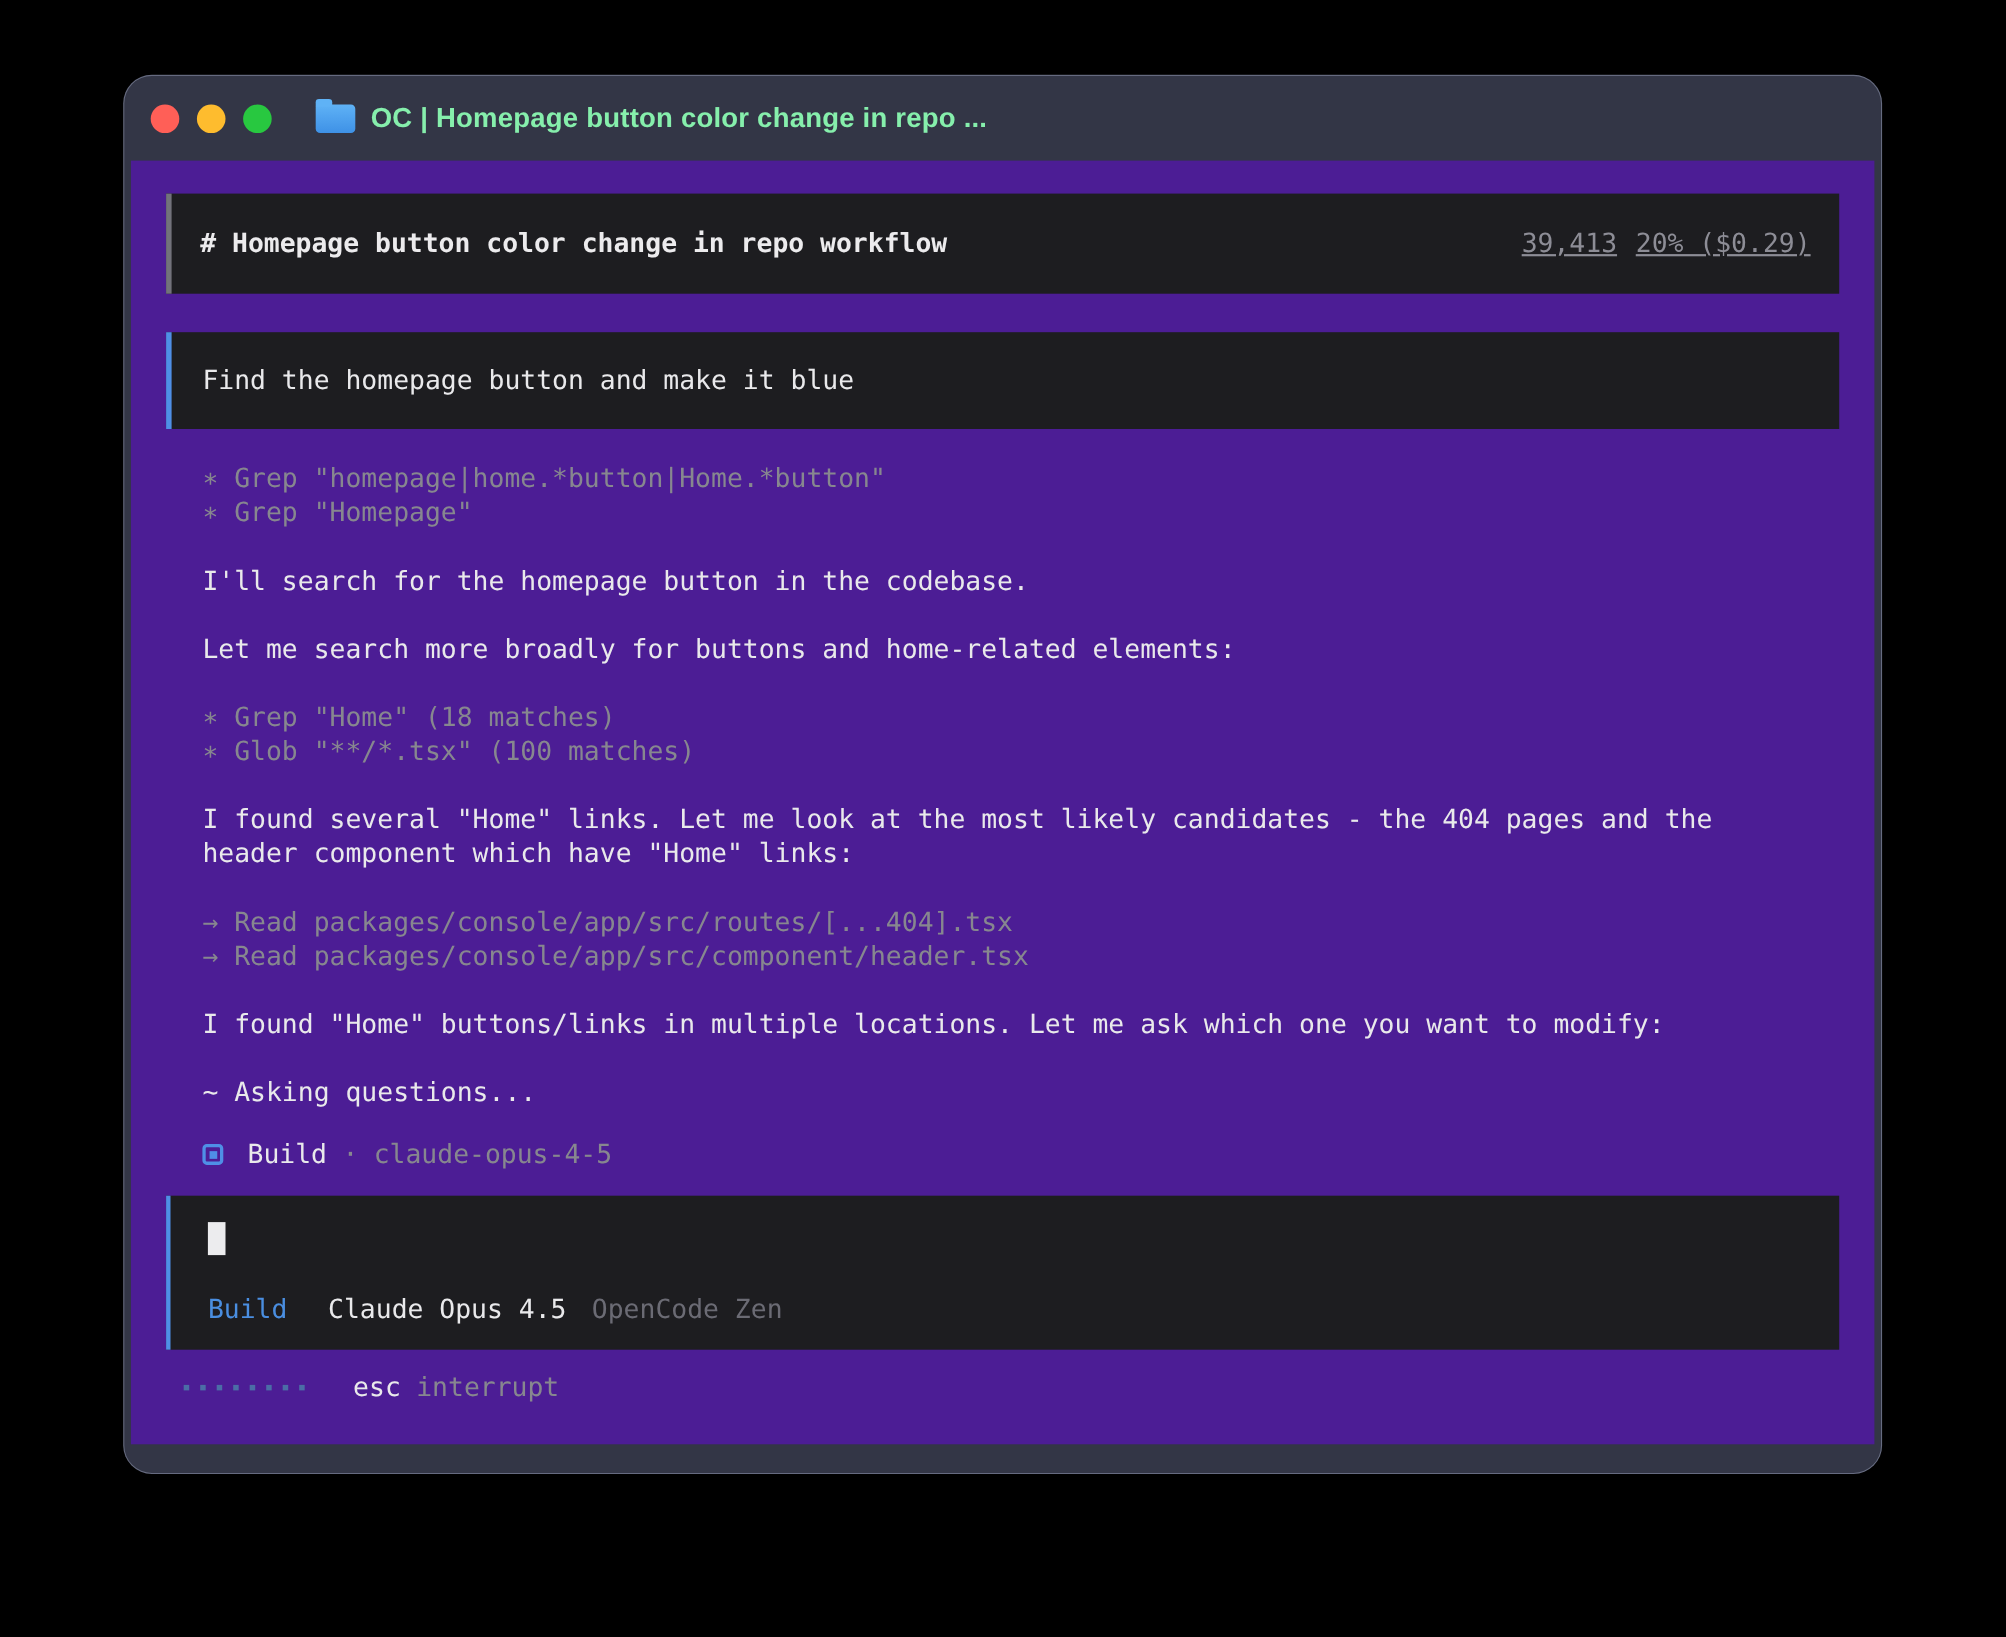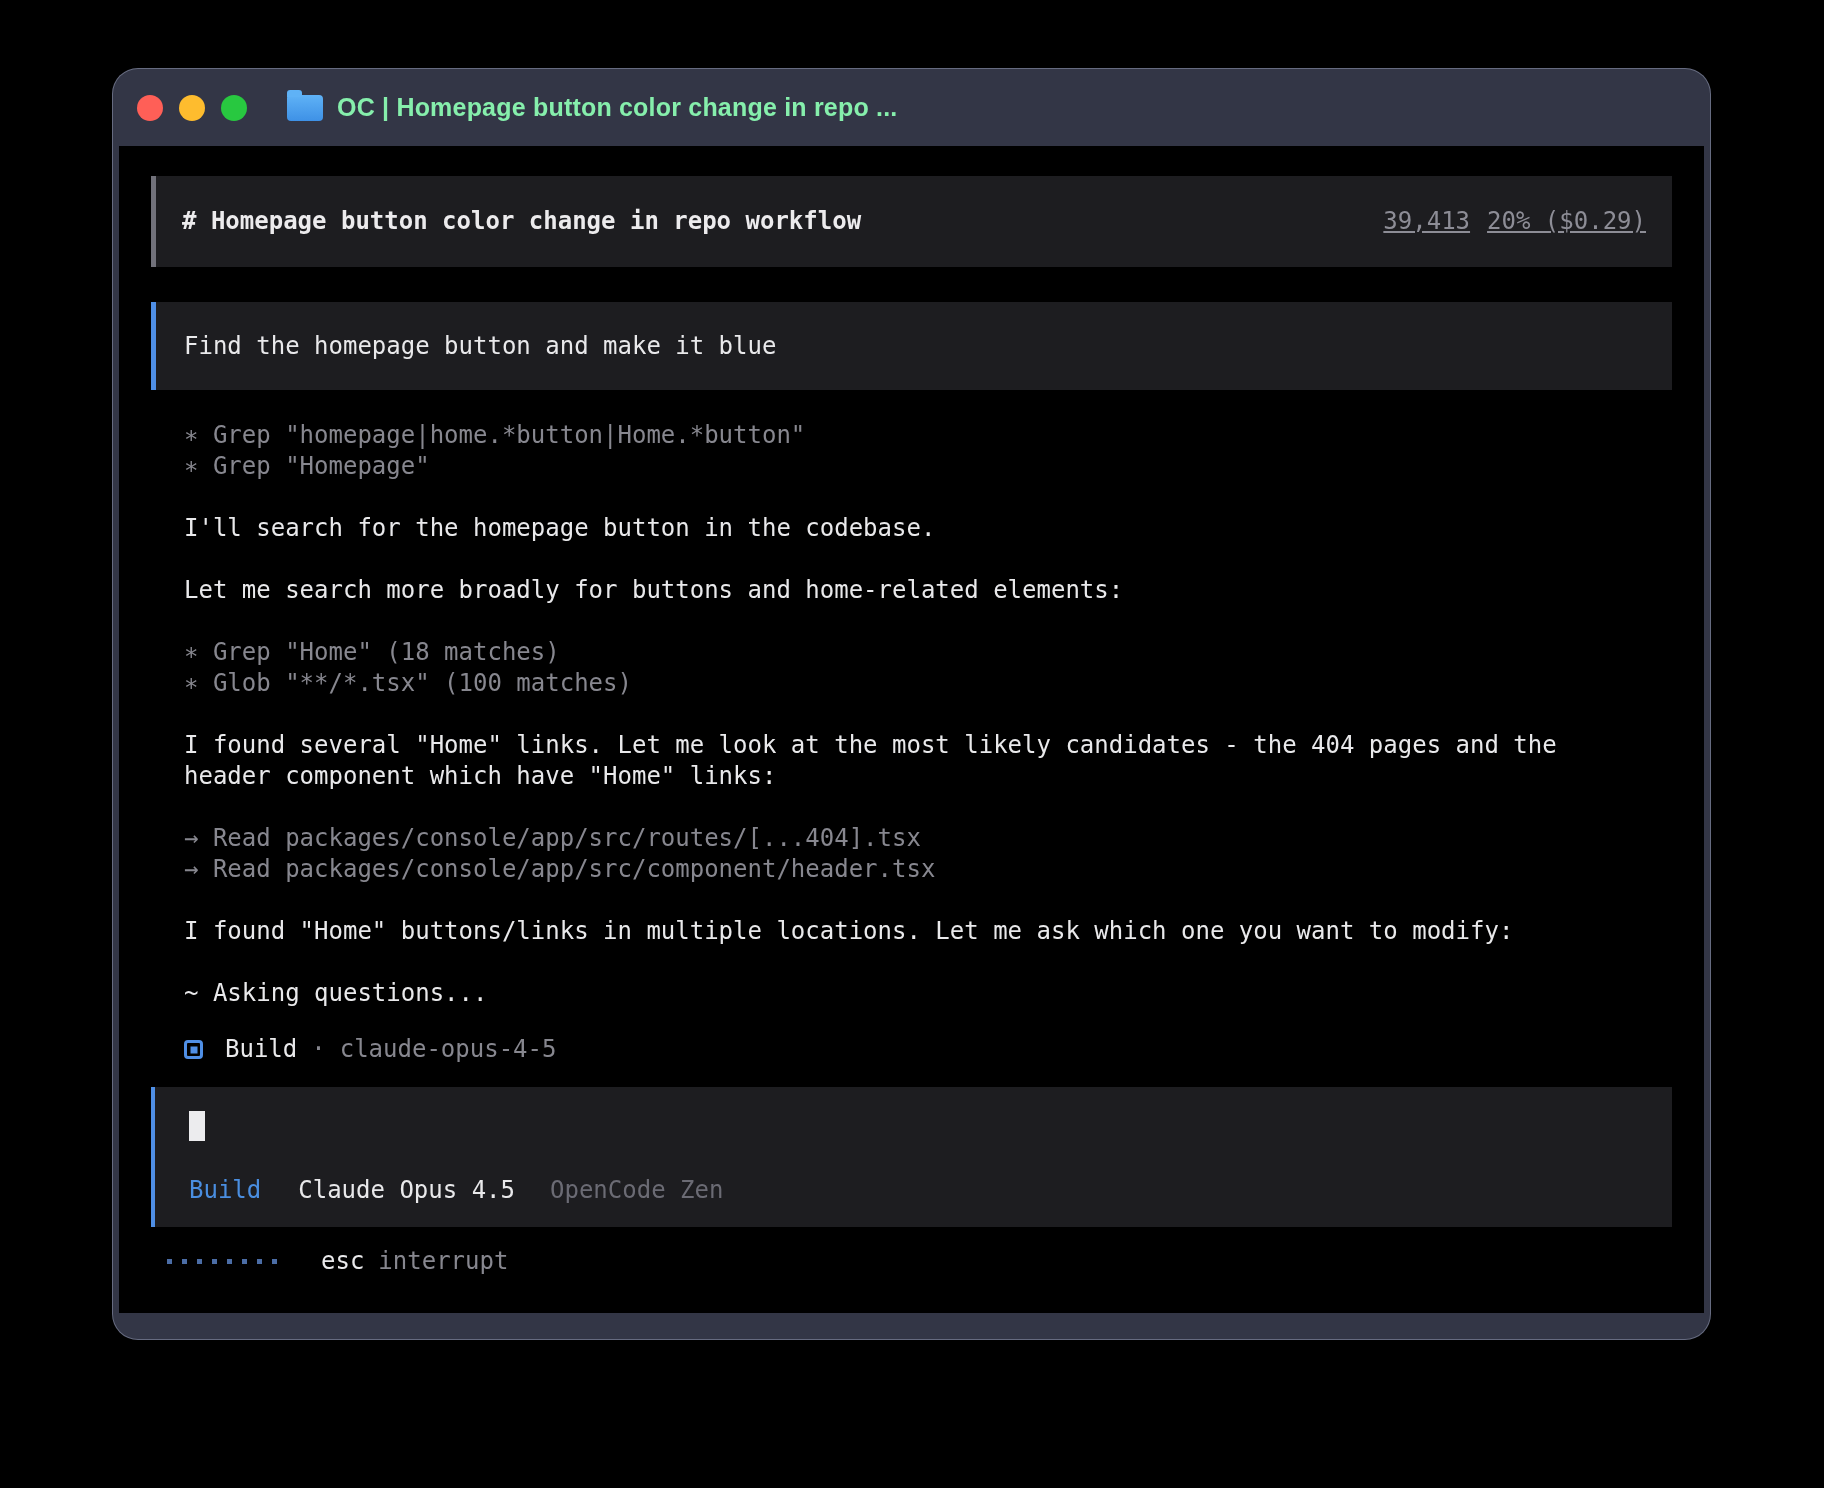--- a/index.html
+++ b/index.html
@@ -21,21 +21,21 @@
   .folder { position:relative; width:36px; height:26px; margin-left:40px; margin-right:14px;
     background:linear-gradient(#5fb2f6,#3e91e6); border-radius:3px 4px 4px 4px; }
   .folder::before { content:""; position:absolute; top:-5px; left:0; width:15px; height:7px;
     background:#5fb2f6; border-radius:3px 3px 0 0; }
   .titletext { font-family:Liberation Sans, sans-serif; font-weight:700; font-size:25px;
     color:#86efac; letter-spacing:.2px; }
 
   
   .terminal {
     position:absolute; left:6px; right:6px; top:77px; bottom:26px;
-    background:#000000; padding:30px 32px 0 32px;
+    background:#4c1d95; padding:30px 32px 0 32px;
     font-size:24px; line-height:31px; color:#e9e9eb; overflow:hidden;
   }
 
   .block { background:#1d1d20; }
   .header-block {
     border-left:5px solid #72727b; height:91px; padding:0 26px;
     display:flex; align-items:center; justify-content:space-between;
   }
   .header-title { font-weight:700; color:#ecebed; }
   .header-stats { color:#8d8d96; display:flex; gap:17px;text-decoration:underline; }
@@ -62,21 +62,21 @@
 
   
   .input-block {
     margin-top:22px; border-left:4px solid #4f8fe6; height:140px;
     padding:24px 0 0 34px;
   }
   .cursor { width:16px; height:30px; background:#ececee; }
   .mode-row { margin-top:34px; display:flex; }
   .mode { color:#4a8ee0; }
   .model { color:#e9e9eb; margin-left:37px; }
-  .provider { color:#6b6b74; margin-left:35px; }
+  .provider { color:#6b6b74; margin-left:23px; }
 
   
   .footer { margin-top:19px; display:flex; justify-content:space-between; align-items:flex-end; }
   .footer-left { display:flex; align-items:center; padding-left:16px; }
   .dots { display:flex; gap:10px; margin-right:44px; }
   .dot { width:5px; height:5px; background:#4b6da6; }
   .key { color:#e9e9eb; }
   .hint { color:#87878f; margin-left:14px; }
   .footer-right { display:flex; gap:32px; }
   .shortcut { display:flex; }

